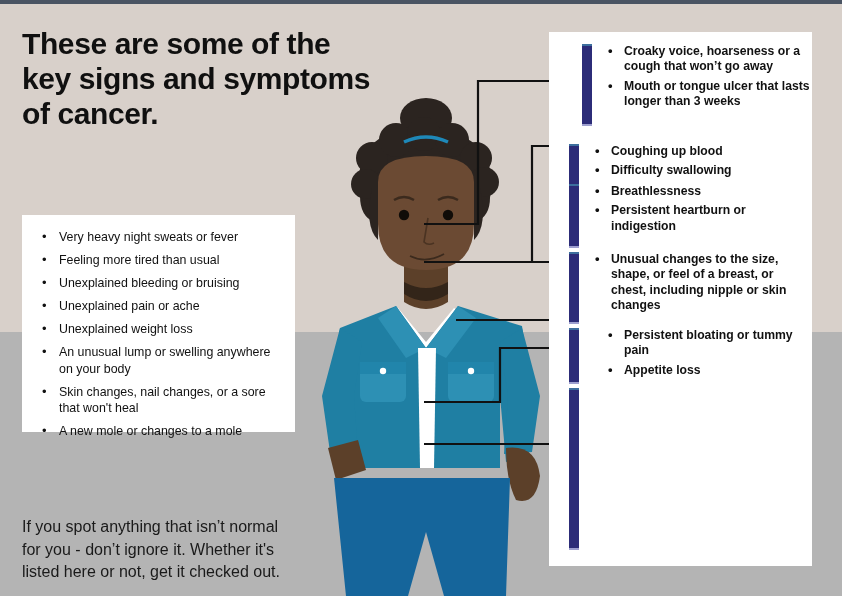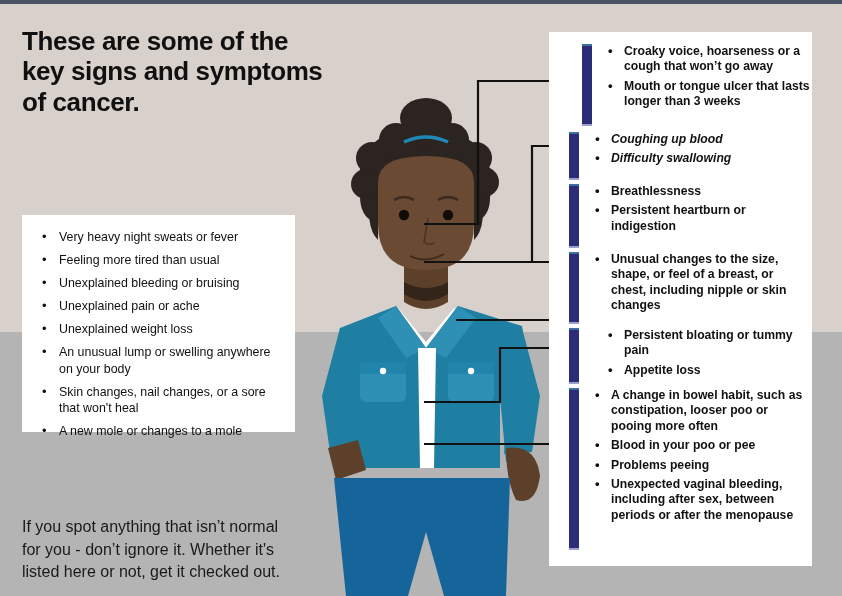--- a/index.html
+++ b/index.html
@@ -13,21 +13,21 @@
   #stage { position:absolute; inset:0; width:842px; height:596px; overflow:hidden; }
 
   
   .bg-top   { position:absolute; left:0; top:0;   width:842px; height:332px; background:#d8d0ca; }
   .bg-bot   { position:absolute; left:0; top:332px; width:842px; height:264px; background:#b4b4b4; }
   .top-strip{ position:absolute; left:0; top:0; width:842px; height:4px; background:#4a5463; }
 
   
   .headline {
     position:absolute; left:22px; top:26px; width:400px;
-    font-size:26px; font-weight:bold; line-height:1.17;
+    font-size:30px; font-weight:bold; line-height:1.17;
     letter-spacing:-0.4px; color:#101010; white-space:pre-line;
   }
 
   
   .left-card {
     position:absolute; left:22px; top:171px; width:273px; height:217px;
     background:#ffffff;
     margin-top:44px;
   }
   .left-card ul { list-style:none; margin:14px 12px 0 14px; }
@@ -172,21 +172,21 @@
   <div class="right-panel">
 
     <div class="grp" style="top:12px; height:82px; width:240px;margin-left:13px;">
       <div class="bar"></div>
       <ul>
         <li>Croaky voice, hoarseness or a cough that won’t go away</li>
         <li>Mouth or tongue ulcer that lasts longer than 3 weeks</li>
       </ul>
     </div>
 
-    <div class="grp" style="top:100px; height:48px; width:240px;font-style:italic;">
+    <div class="grp" style="top:112px; height:48px; width:240px;">
       <div class="bar"></div>
       <ul>
         <li>Coughing up blood</li>
         <li>Difficulty swallowing</li>
       </ul>
     </div>
 
     <div class="grp" style="top:152px; height:64px; width:240px;">
       <div class="bar"></div>
       <ul>
@@ -205,22 +205,16 @@
     <div class="grp" style="top:296px; height:56px; width:240px;padding-left:13px;">
       <div class="bar"></div>
       <ul>
         <li>Persistent bloating or tummy pain</li>
         <li>Appetite loss</li>
       </ul>
     </div>
 
     <div class="grp" style="top:356px; height:162px; width:240px;">
       <div class="bar"></div>
-      <ul>
-        <li>A change in bowel habit, such as constipation, looser poo or pooing more often</li>
-        <li>Blood in your poo or pee</li>
-        <li>Problems peeing</li>
-        <li>Unexpected vaginal bleeding, including after sex, between periods or after the menopause</li>
-      </ul>
     </div>
 
   </div>
 </div>
 
 </body></html>

